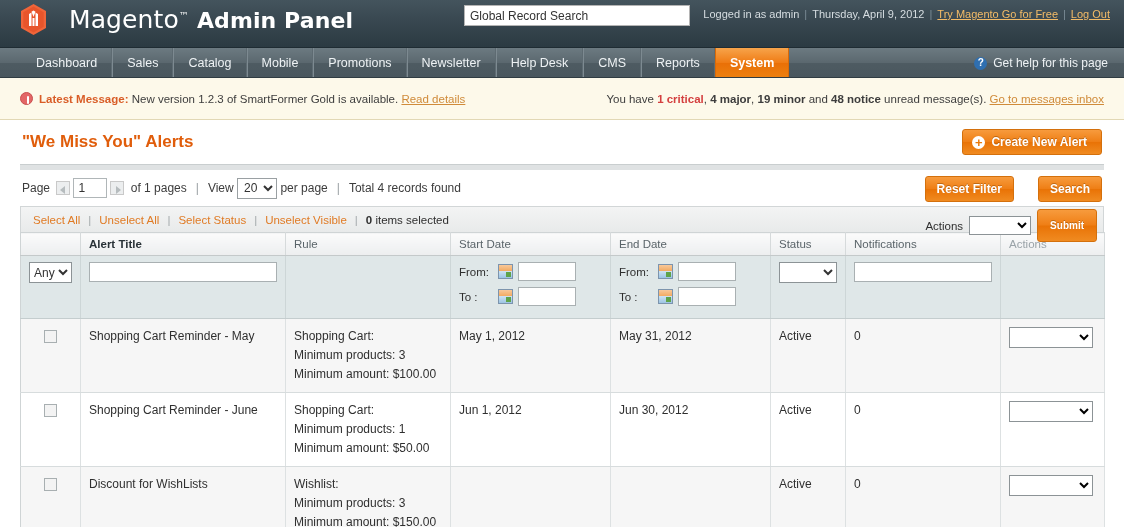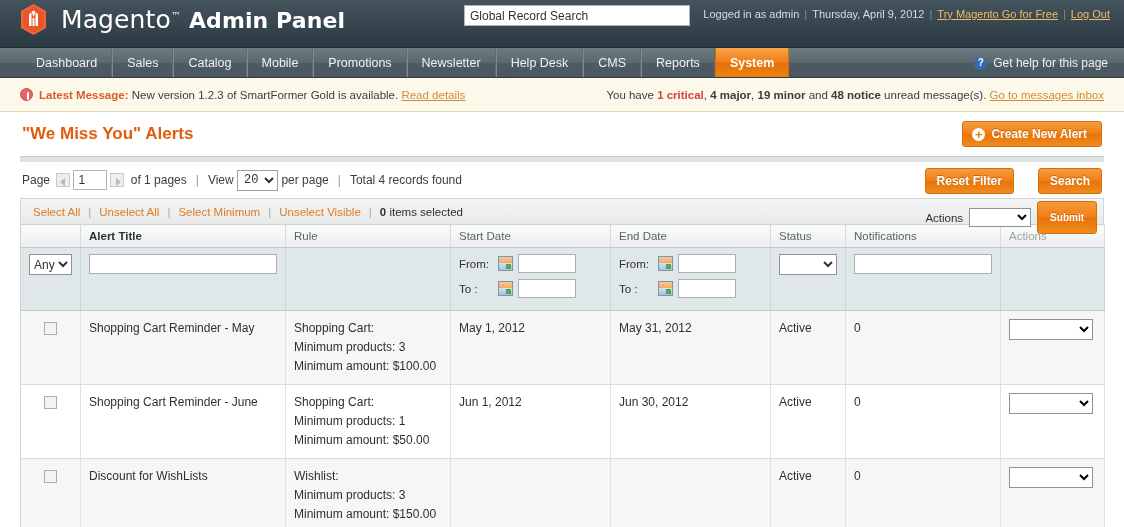--- a/index.html
+++ b/index.html
@@ -15,21 +15,21 @@
 
   
   .top-header {
     position: relative;
     height: 48px;
     background: linear-gradient(to bottom, #44545d 0%, #384750 45%, #2b3a42 100%);
     border-bottom: 1px solid #1f2c33;
   }
   .logo-wrap {
     position: absolute; left: 20px; top: 4px;
-    display: flex; align-items: center; gap: 14px;
+    display: flex; align-items: center; gap: 22px;
   }
   .logo-mark {
     width: 27px; height: 31px;
     position: relative;
     display: inline-block;
   }
   .logo-mark svg { display: block; }
   .logo-text {
     color: #ffffff;
     font-size: 25px;
@@ -96,21 +96,21 @@
   .help-icon {
     width: 13px; height: 13px; border-radius: 50%;
     background: #2f6fb0;
     color: #fff; font-size: 10px; font-weight: bold;
     display: flex; align-items: center; justify-content: center;
     line-height: 1;
   }
 
   
   .message-bar {
-    height: 34px;
+    height: 42px;
     background: #fdf9ea;
     border-bottom: 1px solid #e2d8b5;
     position: relative;
     display: flex; align-items: center;
   }
   .msg-left {
     position: absolute; left: 20px;
     display: flex; align-items: center; gap: 6px;
     font-size: 11.5px; color: #3d3d3d;
   }
@@ -215,21 +215,21 @@
     font-family: "Liberation Sans", sans-serif;
     color: #333;
   }
   .mini-select {
     height: 21px;
     border: 1px solid #9aa0a3;
     background: #fff;
     font-size: 12px;
     vertical-align: middle;
     padding: 1px 2px;
-    font-family: Liberation Mono, monospace;
+    font-family: Liberation Sans, sans-serif;
     color: #333;
   }
   .toolbar-right {
     position: absolute; right: 10px; top: 6px;
     display: flex; gap: 24px;
   }
 
   
   .massaction {
     height: 26px;
@@ -461,21 +461,21 @@
       <button class="btn-orange">Reset Filter</button>
       <button class="btn-orange">Search</button>
     </div>
   </div>
 
   <div class="massaction">
     <a href="#">Select All</a>
     <span class="sep">|</span>
     <a href="#">Unselect All</a>
     <span class="sep">|</span>
-    <a href="#">Select Minimum</a>
+    <a href="#">Select Status</a>
     <span class="sep">|</span>
     <a href="#">Unselect Visible</a>
     <span class="sep">|</span>
     <span class="sel-count"><b>0</b> <span>items selected</span></span>
 
     <div class="mass-right">
       <span>Actions</span>
       <select class="mass-select">
         <option></option>
       </select>

